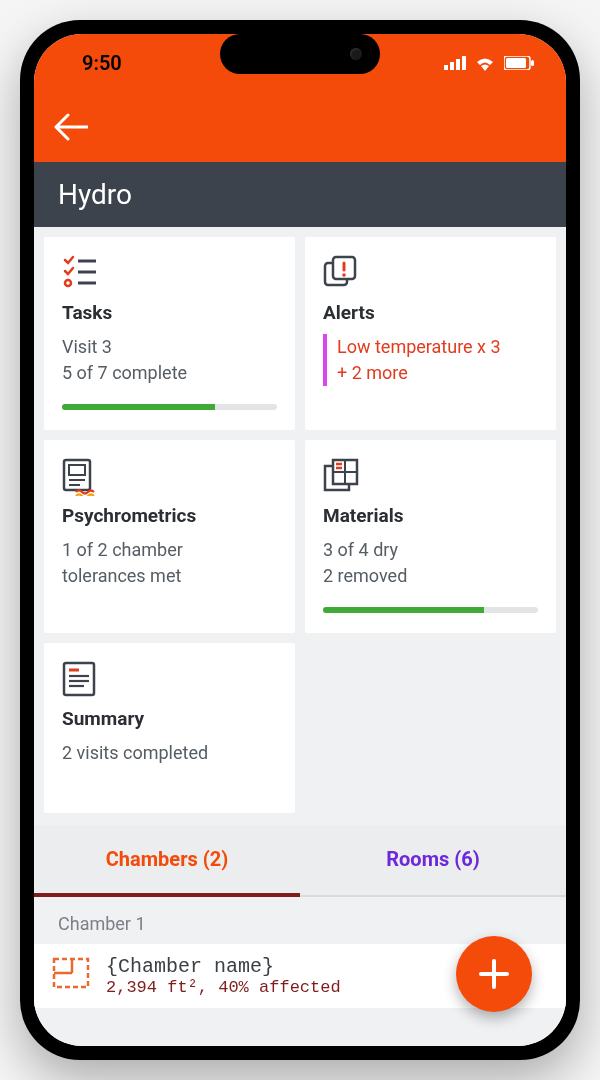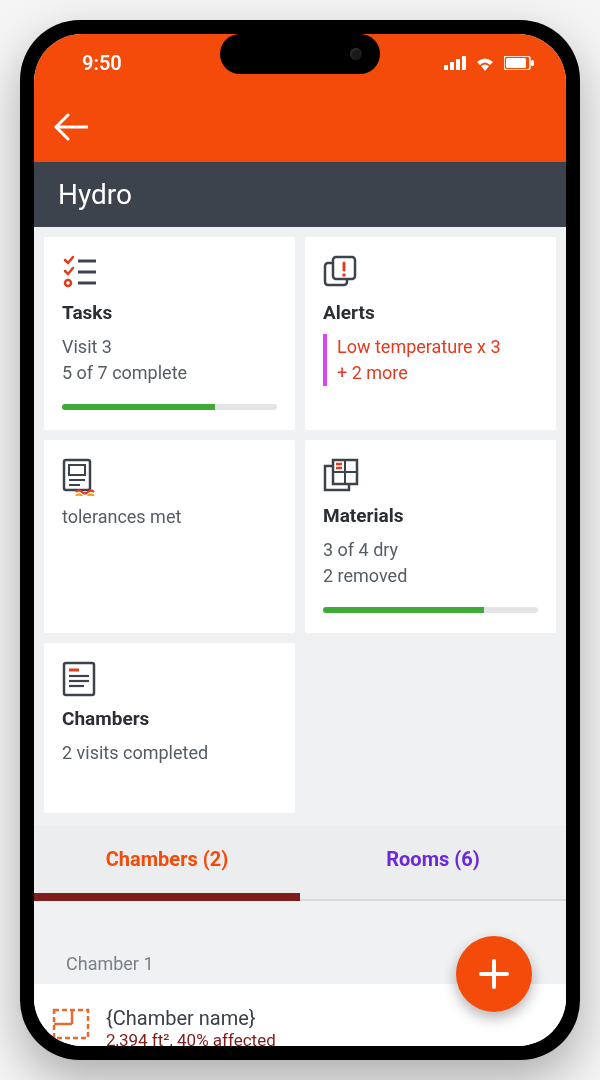--- a/index.html
+++ b/index.html
@@ -50,21 +50,21 @@
     background:#1a1a1a;
     box-shadow: inset 1px 1px 2px #333;
   }
   .status-bar {
     background: #f44a0a;
     height: 58px;
     display: flex;
     justify-content: space-between;
     align-items: center;
     padding: 0 32px 0 48px;
-    color: #ffffff;
+    color: #000000;
     font-weight: 600;
     font-size: 20px;
   }
   .status-icons { display:flex; gap:8px; align-items:center; }
   .nav-bar {
     background: #f44a0a;
     height: 70px;
     display:flex;
     align-items:center;
     padding: 0 20px;
@@ -122,36 +122,36 @@
     flex:1;
     text-align:center;
     padding:22px 0;
     font-size:20px;
     font-weight:700;
     color:#6d28d9;
     cursor:pointer;
   }
   .tab.active {
     color:#f44a0a;
-    border-bottom:8px solid #7f1d1d;
+    border-bottom:4px solid #7f1d1d;
     margin-bottom:-2px;
     background:#fff0;
   }
   .section-label {
-    padding:16px 32px 10px;
+    padding:16px 24px 10px;
     color:#7b8187;
     font-size:18px;
-    margin-top:36px;
   }
   .chamber-row {
     background:#fff;
-    padding:22px 18px;
+    padding:11px 18px;
     display:flex;
     gap:16px;
     align-items:flex-start;
+    font-family:Liberation Mono, monospace;
   }
   .chamber-row .cicon { width:38px; flex-shrink:0; }
   .chamber-row .name { font-size:20px; color:#3a4046; }
   .chamber-row .meta { font-size:17px; color:#7f1d1d; }
   .fab {
     position:absolute;
     right:34px;
     bottom:34px;
     width:76px;
     height:76px;
@@ -248,21 +248,23 @@
           <div class="icon">
             <svg width="36" height="38" viewBox="0 0 36 38">
                 <rect x="2" y="2" width="26" height="30" rx="2" fill="none" stroke="#3c434c" stroke-width="2.5"></rect>
                 <rect x="7" y="7" width="16" height="10" fill="none" stroke="#3c434c" stroke-width="2"></rect>
                 <line x1="7" y1="22" x2="23" y2="22" stroke="#3c434c" stroke-width="2"></line>
                 <line x1="7" y1="27" x2="18" y2="27" stroke="#3c434c" stroke-width="2"></line>
                 <path d="M14 34 q3 -3 6 0 q3 3 6 0 q3 -3 6 0" stroke="#e23b1d" stroke-width="2.2" fill="none"></path>
                 <path d="M14 38 q3 -3 6 0 q3 3 6 0 q3 -3 6 0" stroke="#f4a30a" stroke-width="2.2" fill="none"></path>
               </svg>
           </div>
+          <h3>Psychrometrics</h3>
           <div>
+            <div class="line">1 of 2 chamber</div>
             <div class="line">tolerances met</div>
           </div>
         </div>
 
         <div class="card">
           <div class="icon">
             <svg width="40" height="36" viewBox="0 0 40 36">
                 <rect x="2" y="8" width="24" height="24" fill="none" stroke="#3c434c" stroke-width="2.5"></rect>
                 <rect x="10" y="2" width="24" height="24" fill="#fff" stroke="#3c434c" stroke-width="2.5"></rect>
                 <line x1="10" y1="14" x2="34" y2="14" stroke="#3c434c" stroke-width="2"></line>
@@ -285,21 +287,21 @@
         <div class="card">
           <div class="icon">
             <svg width="34" height="36" viewBox="0 0 34 36">
                 <rect x="2" y="2" width="30" height="32" rx="2" fill="none" stroke="#3c434c" stroke-width="2.5"></rect>
                 <line x1="7" y1="9" x2="17" y2="9" stroke="#e23b1d" stroke-width="3"></line>
                 <line x1="7" y1="15" x2="27" y2="15" stroke="#3c434c" stroke-width="2.2"></line>
                 <line x1="7" y1="20" x2="27" y2="20" stroke="#3c434c" stroke-width="2.2"></line>
                 <line x1="7" y1="25" x2="22" y2="25" stroke="#3c434c" stroke-width="2.2"></line>
               </svg>
           </div>
-          <h3>Chambers</h3>
+          <h3>Summary</h3>
           <div>
             <div class="line">2 visits completed</div>
           </div>
         </div>
 
       </div>
 
       <div class="tabs">
         <div class="tab active">Chambers (2)</div>
         <div class="tab">Rooms (6)</div>

